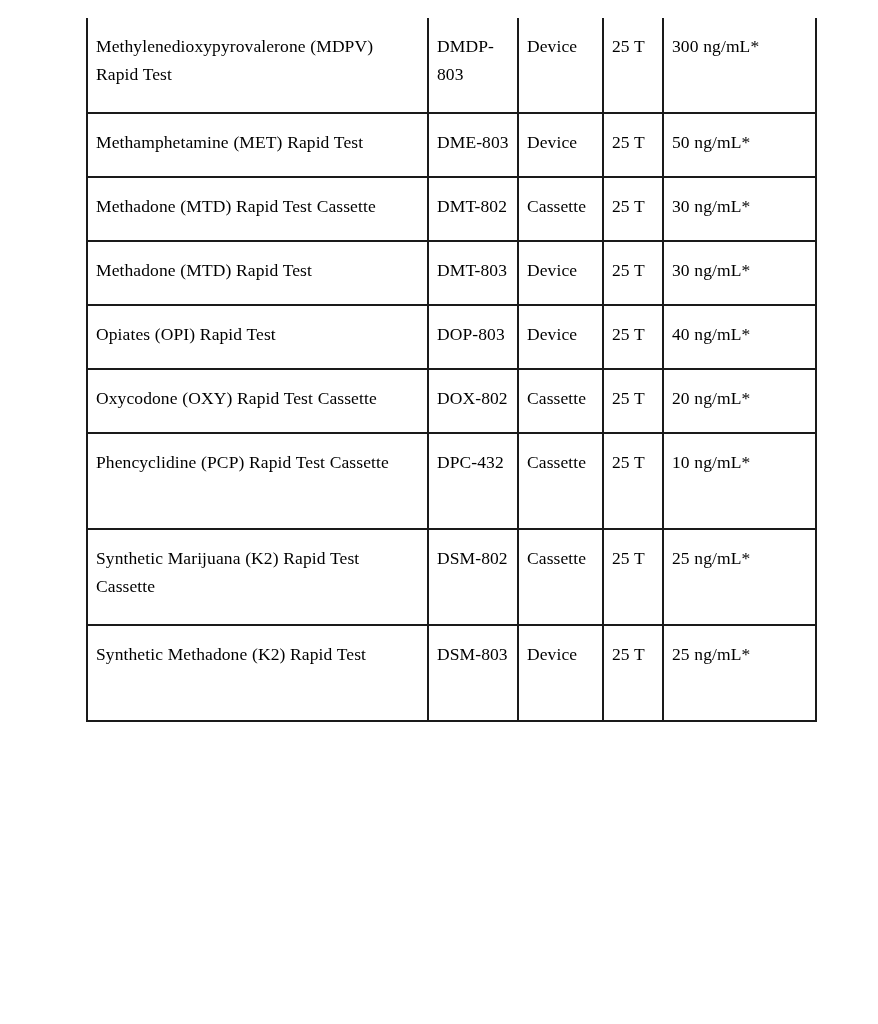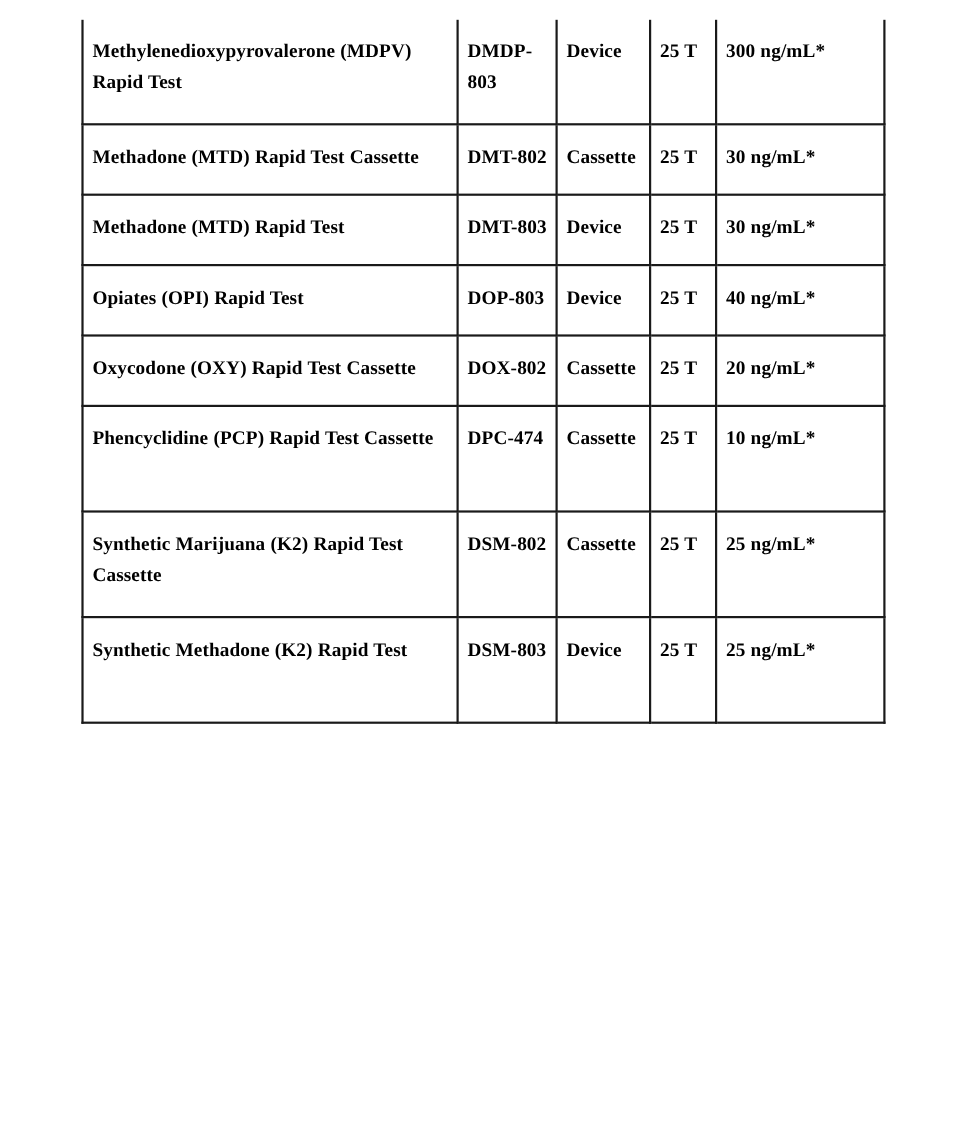--- a/index.html
+++ b/index.html
@@ -12,24 +12,23 @@
     height: 1024px;
     position: relative;
     overflow: hidden;
     font-family: "Liberation Serif", "DejaVu Serif", serif;
     color: #000000;
     -webkit-font-smoothing: antialiased;
   }
 
   #product-table-wrap {
     position: absolute;
-    left: 74px;
+    left: 86px;
     top: 18px;
     width: 729px;
-    font-weight: bold;
   }
 
   table.product-table {
     border-collapse: collapse;
     table-layout: fixed;
     width: 729px;
     background: #ffffff;
   }
 
   table.product-table col.c-name   { width: 341px; }
@@ -82,20 +81,27 @@
     </colgroup>
     <tbody>
         <tr class="h-tall">
           <td class="cell-name">Methylenedioxypyrovalerone (MDPV) Rapid Test</td>
           <td class="cell-code">DMDP-803</td>
           <td class="cell-format nowrap">Device</td>
           <td class="cell-pack nowrap">25 T</td>
           <td class="cell-cutoff">300 ng/mL*</td>
         </tr>
         <tr class="h-short">
+          <td class="cell-name">Methamphetamine (MET) Rapid Test</td>
+          <td class="cell-code">DME-803</td>
+          <td class="cell-format nowrap">Device</td>
+          <td class="cell-pack nowrap">25 T</td>
+          <td class="cell-cutoff">50 ng/mL*</td>
+        </tr>
+        <tr class="h-short">
           <td class="cell-name">Methadone (MTD) Rapid Test Cassette</td>
           <td class="cell-code">DMT-802</td>
           <td class="cell-format nowrap">Cassette</td>
           <td class="cell-pack nowrap">25 T</td>
           <td class="cell-cutoff">30 ng/mL*</td>
         </tr>
         <tr class="h-short">
           <td class="cell-name">Methadone (MTD) Rapid Test</td>
           <td class="cell-code">DMT-803</td>
           <td class="cell-format nowrap">Device</td>
@@ -111,21 +117,21 @@
         </tr>
         <tr class="h-short">
           <td class="cell-name">Oxycodone (OXY) Rapid Test Cassette</td>
           <td class="cell-code">DOX-802</td>
           <td class="cell-format nowrap">Cassette</td>
           <td class="cell-pack nowrap">25 T</td>
           <td class="cell-cutoff">20 ng/mL*</td>
         </tr>
         <tr class="h-tall">
           <td class="cell-name">Phencyclidine (PCP) Rapid Test Cassette</td>
-          <td class="cell-code">DPC-474</td>
+          <td class="cell-code">DPC-432</td>
           <td class="cell-format nowrap">Cassette</td>
           <td class="cell-pack nowrap">25 T</td>
           <td class="cell-cutoff">10 ng/mL*</td>
         </tr>
         <tr class="h-tall">
           <td class="cell-name">Synthetic Marijuana (K2) Rapid Test Cassette</td>
           <td class="cell-code">DSM-802</td>
           <td class="cell-format nowrap">Cassette</td>
           <td class="cell-pack nowrap">25 T</td>
           <td class="cell-cutoff">25 ng/mL*</td>

